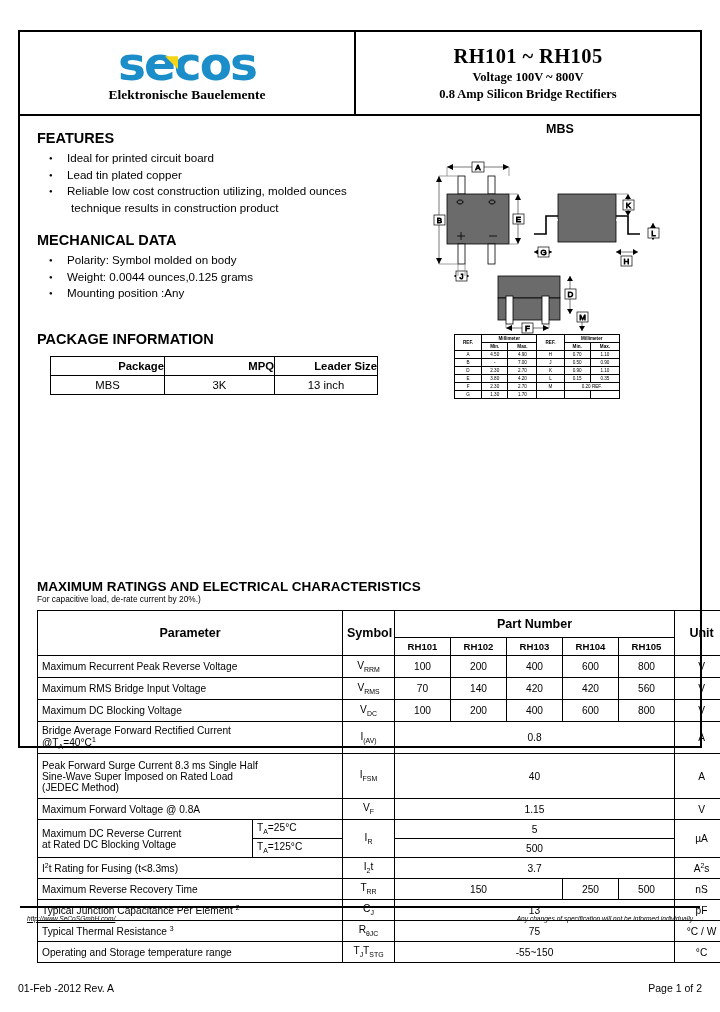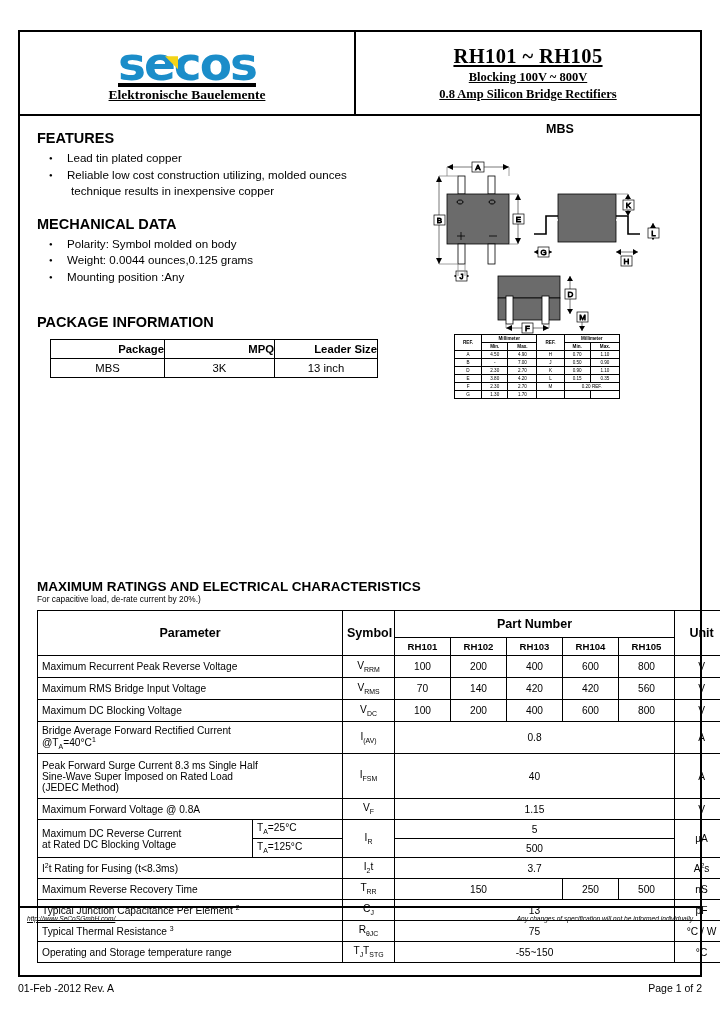--- a/index.html
+++ b/index.html
@@ -8,23 +8,22 @@
     width:720px; height:1012px;
     background:#ffffff;
     font-family:"Liberation Sans", sans-serif;
     color:#000;
     position:relative;
     overflow:hidden;
   }
   .page {
     position:absolute;
     left:18px; top:30px;
-    width:684px; height:947px;
+    width:684px; height:718px;
     border:2px solid #000;
-    text-decoration:underline;
   }
 
   
   .hdr { display:flex; height:84px; border-bottom:2px solid #000; }
   .hdr-left { width:336px; border-right:2px solid #000; display:flex;
               flex-direction:column; align-items:center; justify-content:center; }
   .hdr-right { flex:1; display:flex; flex-direction:column;
                align-items:center; justify-content:center; }
   .logo-wrap { position:relative; }
   .logo-text {
@@ -126,34 +125,35 @@
   <div class="hdr">
     <div class="hdr-left">
       <div class="logo-wrap">
         <div class="logo-text">secos</div>
         <div class="logo-acc"></div>
       </div>
       <div class="logo-sub">Elektronische Bauelemente</div>
     </div>
     <div class="hdr-right">
       <div class="pn-title">RH101 ~ RH105</div>
-      <div class="pn-sub">Blocking 100V ~ 800V</div>
+      <div class="pn-sub">Voltage 100V ~ 800V</div>
       <div class="pn-sub2">0.8 Amp Silicon Bridge Rectifiers</div>
     </div>
   </div>
 
 
   <div class="body">
 
     <div class="left-col">
       <div class="sec-title">FEATURES</div>
       <ul class="feat">
+        <li>Ideal for printed circuit board</li>
         <li>Lead tin plated copper</li>
         <li>Reliable low cost construction utilizing, molded ounces</li>
-        <li class="cont">technique results in inexpensive copper</li>
+        <li class="cont">technique results in construction product</li>
       </ul>
 
       <div class="sec-title" style="margin-top:17px">MECHANICAL DATA</div>
       <ul class="feat">
         <li>Polarity: Symbol molded on body</li>
         <li>Weight: 0.0044 ounces,0.125 grams</li>
         <li>Mounting position :Any</li>
       </ul>
 
       <div class="sec-title" style="margin-top:30px">PACKAGE INFORMATION</div>

